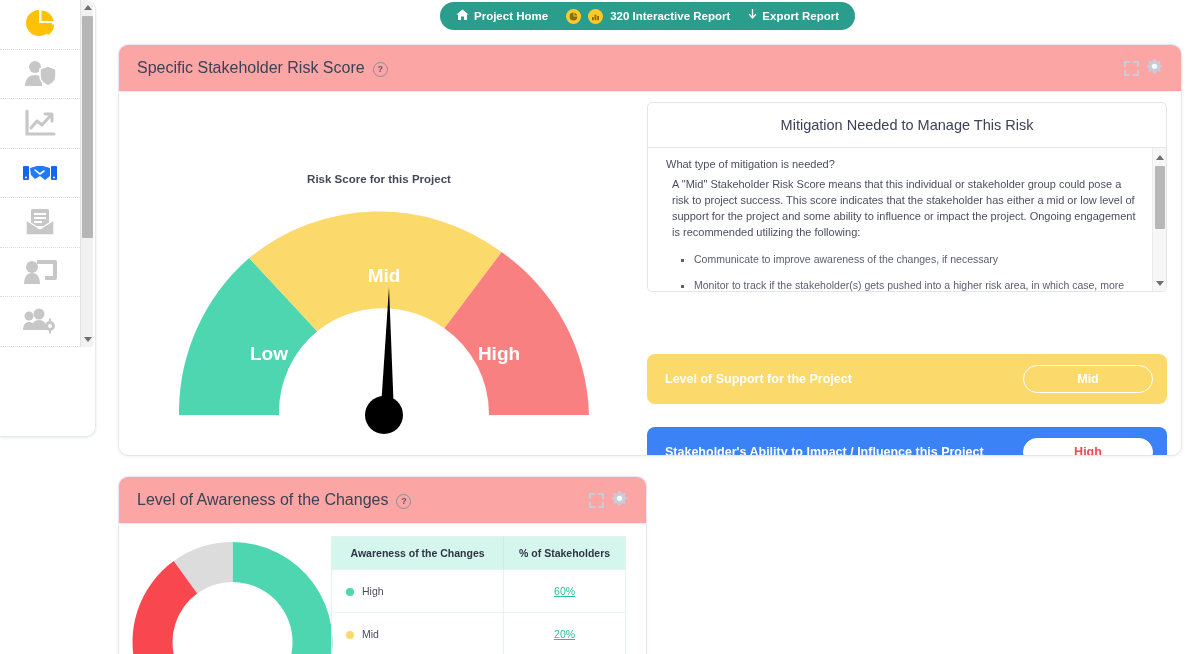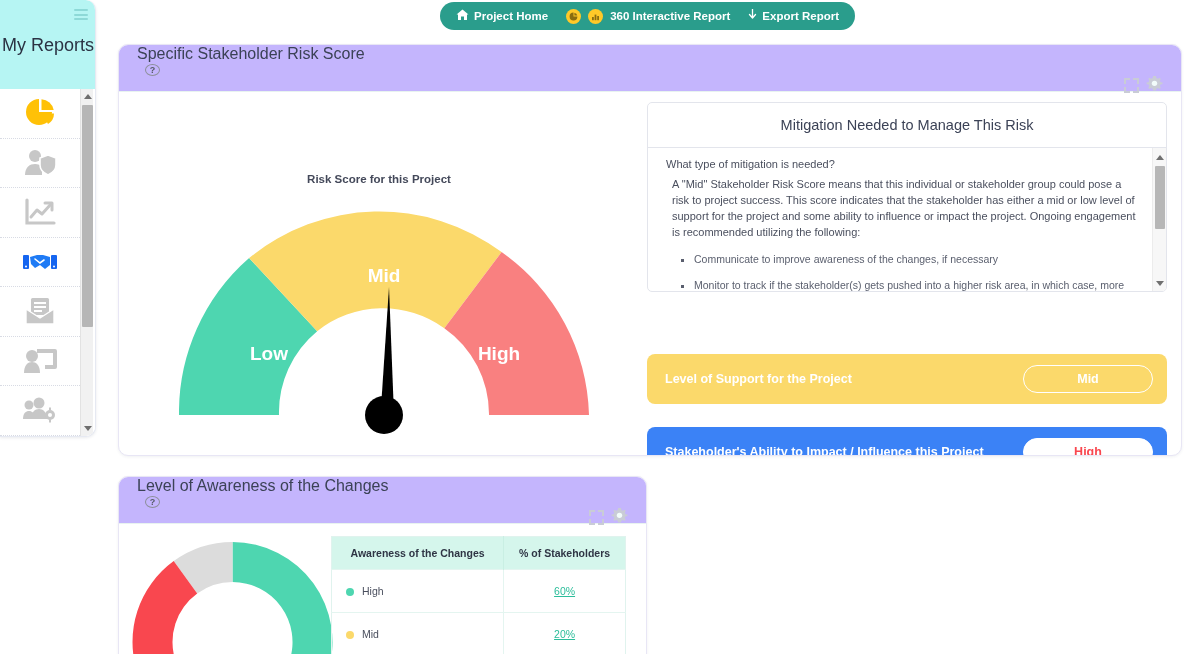--- a/index.html
+++ b/index.html
@@ -94,25 +94,24 @@
   .panel {
     position: absolute;
     background: #ffffff;
     border: 1px solid #e8e6f5;
     border-radius: 10px;
     box-shadow: 0 1px 3px rgba(40,50,80,.07);
     overflow: hidden;
   }
   .panel-head {
     height: 47px;
-    background: #c4b5fd;
+    background: #fca5a5;
     border-bottom: 1px solid #e8f3f0;
-    display: flex; align-items: flex-start;
+    display: flex; align-items: center;
     padding: 0 18px;
-    flex-direction: column;
   }
   .panel-title { font-size: 16px; color: #3b4256; font-weight: 400; }
   .help-dot {
     display: inline-flex; align-items: center; justify-content: center;
     width: 15px; height: 15px; margin-left: 8px;
     border: 1px solid #8c8f99; border-radius: 50%;
     font-size: 9px; color: #555a66; font-weight: 700;
     transform: translateY(1px);
   }
   .panel-tools { margin-left: auto; display: flex; align-items: center; gap: 7px; }
@@ -213,28 +212,20 @@
   .aw-table td:last-child { border-right: none; text-align: center; }
   .legend-dot { display: inline-block; width: 8px; height: 8px; border-radius: 50%; margin-right: 8px; vertical-align: middle; }
   .pct-link { color: #2bbd9a; text-decoration: underline; font-size: 10.5px; }
 </style>
 </head>
 <body>
 
 <div id="app">
 
   <div class="sidebar">
-    <div class="sidebar-head">
-      <div class="hamburger">
-          <i></i>
-          <i></i>
-          <i></i>
-        </div>
-      <div class="sidebar-title">My Reports</div>
-    </div>
     <div class="sidebar-list">
 
       <div class="side-item">
         <span>
           <svg width="34" height="34" viewBox="0 0 34 34">
             <path d="M16 3 A13 13 0 0 0 16 29 A13 13 0 0 0 29 16 L16 16 Z" fill="#ffc107"></path>
             <path d="M18.5 3.3 A13 13 0 0 1 30.7 14 L18.5 14 Z" fill="#ffc107"></path>
             <path d="M19 17.5 L31 17.5 A12.5 12.5 0 0 1 25 28 Z" fill="#ffc107"></path>
           </svg>
         </span>
@@ -339,21 +330,21 @@
         </svg>
     </span>
     <span class="nav-badge">
       <svg width="9" height="9" viewBox="0 0 9 9">
           <rect x="1" y="5" width="1.8" height="3.2" fill="#8a6d10"></rect>
           <rect x="3.6" y="2.6" width="1.8" height="5.6" fill="#8a6d10"></rect>
           <rect x="6.2" y="4" width="1.8" height="4.2" fill="#8a6d10"></rect>
         </svg>
     </span>
     <a href="#">
-      <span>360 Interactive Report</span>
+      <span>320 Interactive Report</span>
     </a>
     <span class="nav-sep"></span>
     <a href="#">
       <span>
         <svg width="9" height="12" viewBox="0 0 9 12">
             <path d="M4.5 0 L4.5 8 M1.5 5.5 L4.5 9 L7.5 5.5" stroke="#ffffff" stroke-width="1.3" fill="none" stroke-linecap="round" stroke-linejoin="round"></path>
           </svg>
       </span>
       <span>Export Report</span>
     </a>

